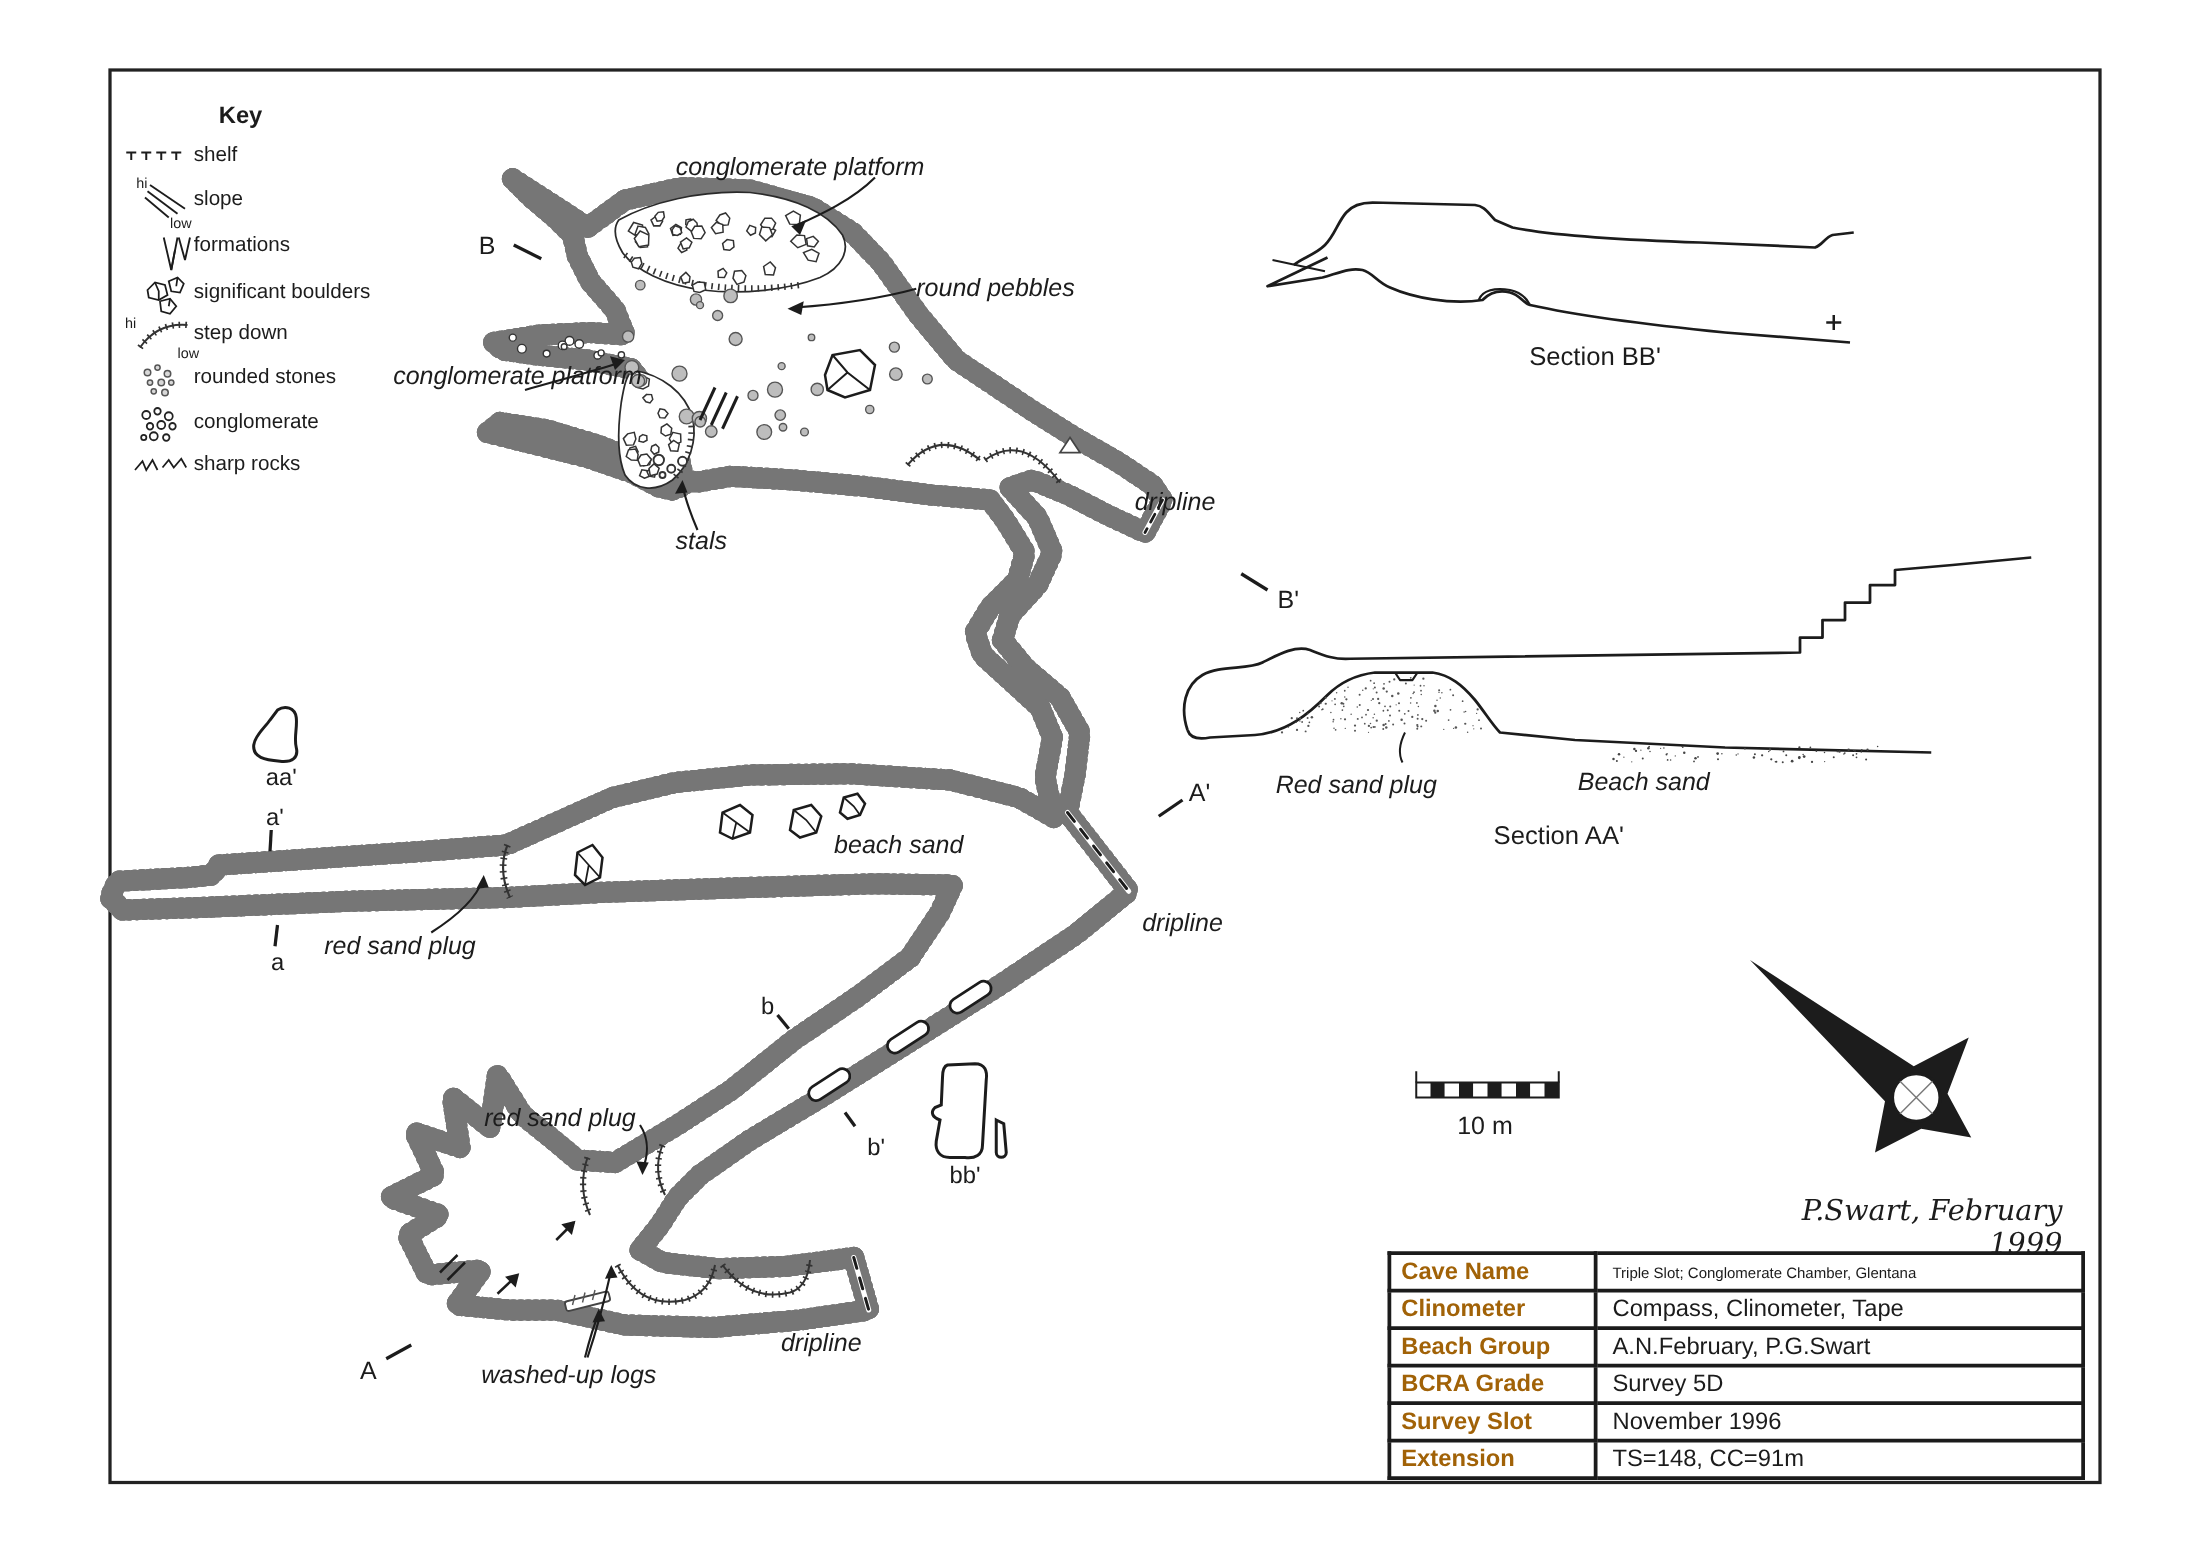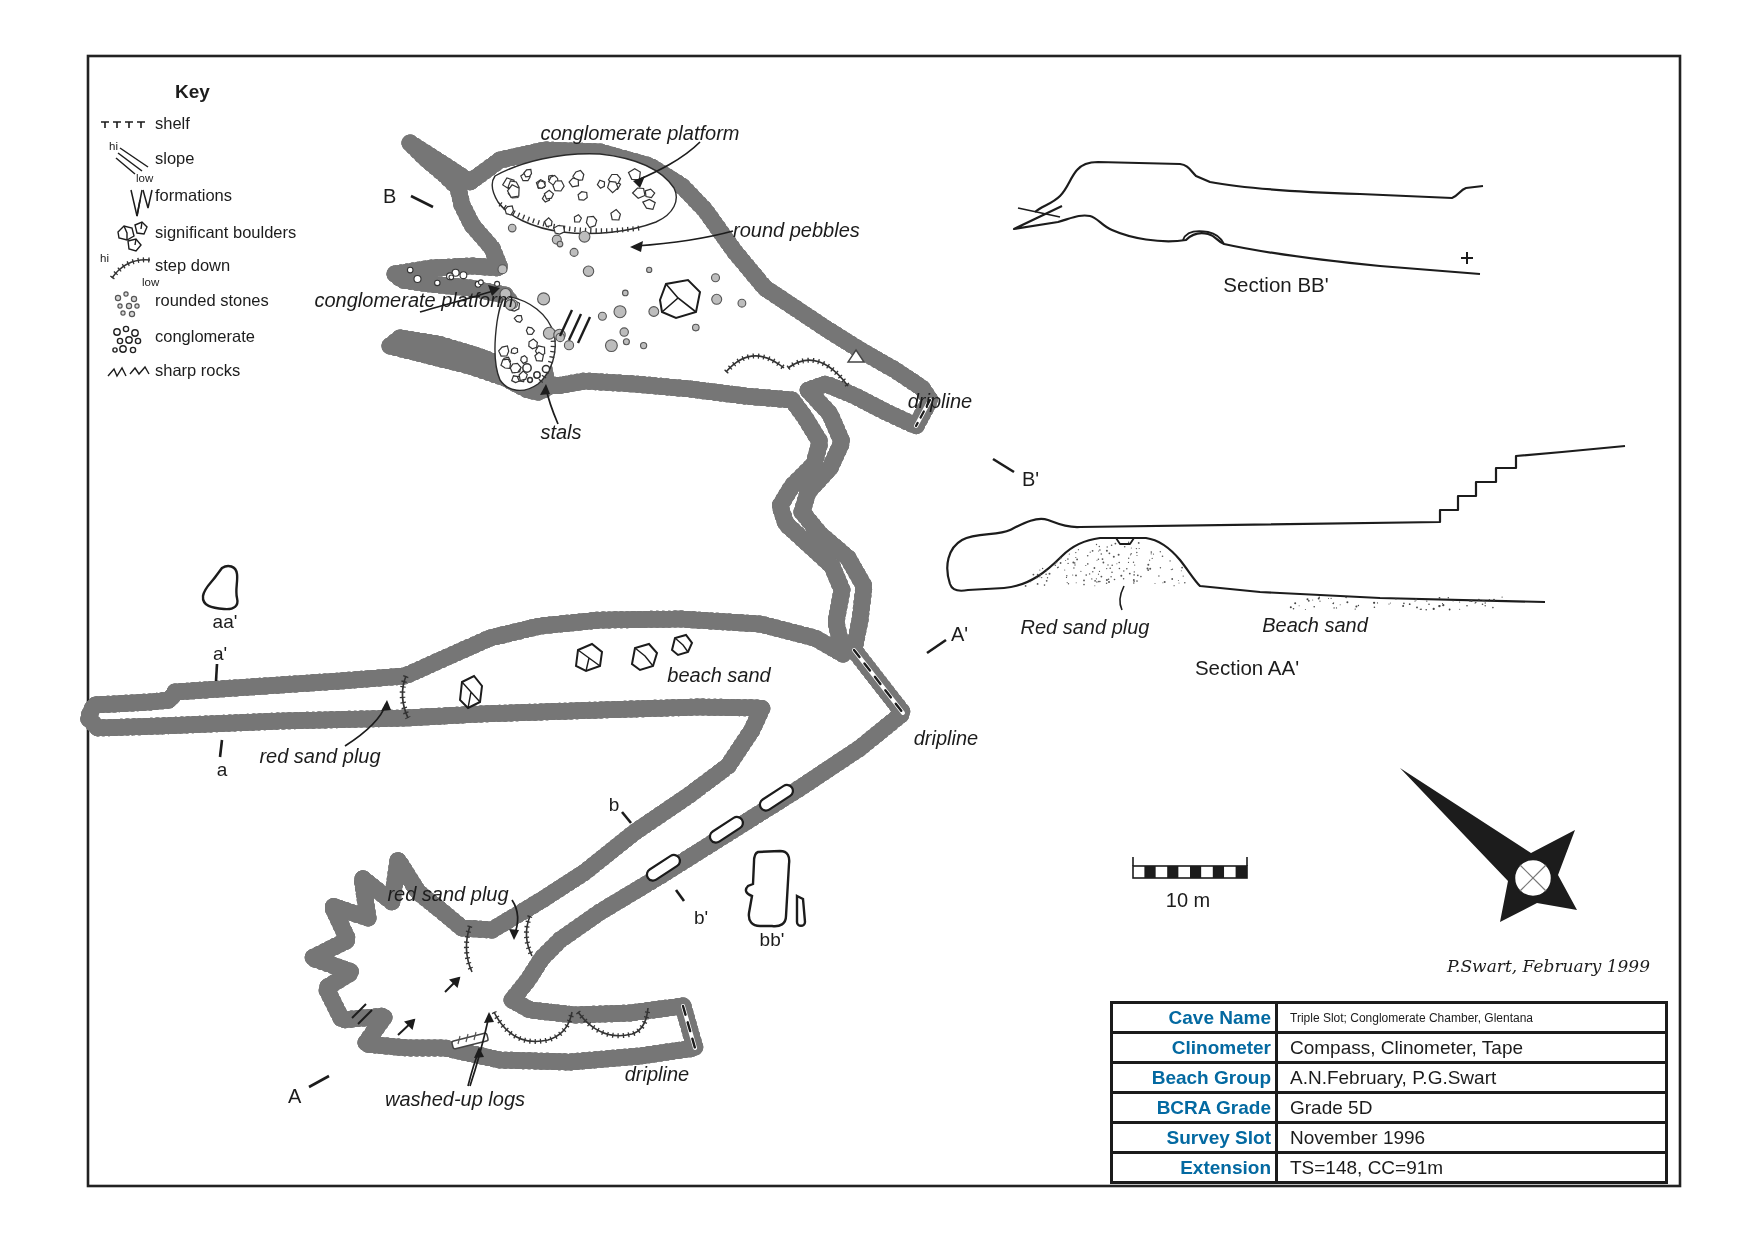--- a/index.html
+++ b/index.html
@@ -8,24 +8,24 @@
   .lbl{font-size:16.5px;}
   .keytitle{font-size:19px;font-weight:bold;}
   .hilow{font-size:11.5px;}
   .maplbl{font-size:20px;font-style:italic;}
   .stn{font-size:20px;}
   .stn2{font-size:19px;}
   .sec{font-size:20.5px;}
   .scl{font-size:20px;}
   #info-table{position:absolute;left:1110px;top:1001px;width:558px;border-collapse:collapse;table-layout:fixed;background:#fff;}
   #info-table th,#info-table td{border:3px solid #1b1b1b;height:25px;font-size:19px;white-space:nowrap;overflow:hidden;background:#fff;}
-  #info-table th{width:150px;text-align:right;padding:1px 4px 1px 8px;font-weight:bold;color:#0369a1;}
+  #info-table th{width:150px;text-align:left;padding:1px 4px 1px 8px;font-weight:bold;color:#a16207;}
   #info-table td{padding:1px 4px 1px 12px;color:#1b1b1b;}
   #info-table tr:first-child td{font-size:12px;margin-left:32px;}
-  #attribution{position:absolute;left:1390px;top:956px;width:260px;text-align:right;font-family:"DejaVu Serif",serif;font-style:italic;font-size:17px;color:#1c1c1c;}
+  #attribution{position:absolute;left:1390px;top:956px;width:260px;text-align:right;font-family:"DejaVu Serif",serif;font-style:italic;font-size:23px;color:#1c1c1c;}
 </style>
 </head>
 <body>
 
 
 
 <svg id="map-svg" width="1755" height="1242" viewBox="0 0 1755 1242" xmlns="http://www.w3.org/2000/svg">
 
   <rect x="88" y="56" width="1592" height="1130" fill="none" stroke="#222" stroke-width="2.6"></rect>
 
@@ -659,21 +659,21 @@
       <tr>
         <th>Clinometer</th>
         <td>Compass, Clinometer, Tape</td>
       </tr>
       <tr>
         <th>Beach Group</th>
         <td>A.N.February, P.G.Swart</td>
       </tr>
       <tr>
         <th>BCRA Grade</th>
-        <td>Grade 5D</td>
+        <td>Survey 5D</td>
       </tr>
       <tr>
         <th>Survey Slot</th>
         <td>November 1996</td>
       </tr>
       <tr>
         <th>Extension</th>
         <td>TS=148, CC=91m</td>
       </tr>
     </tbody>

